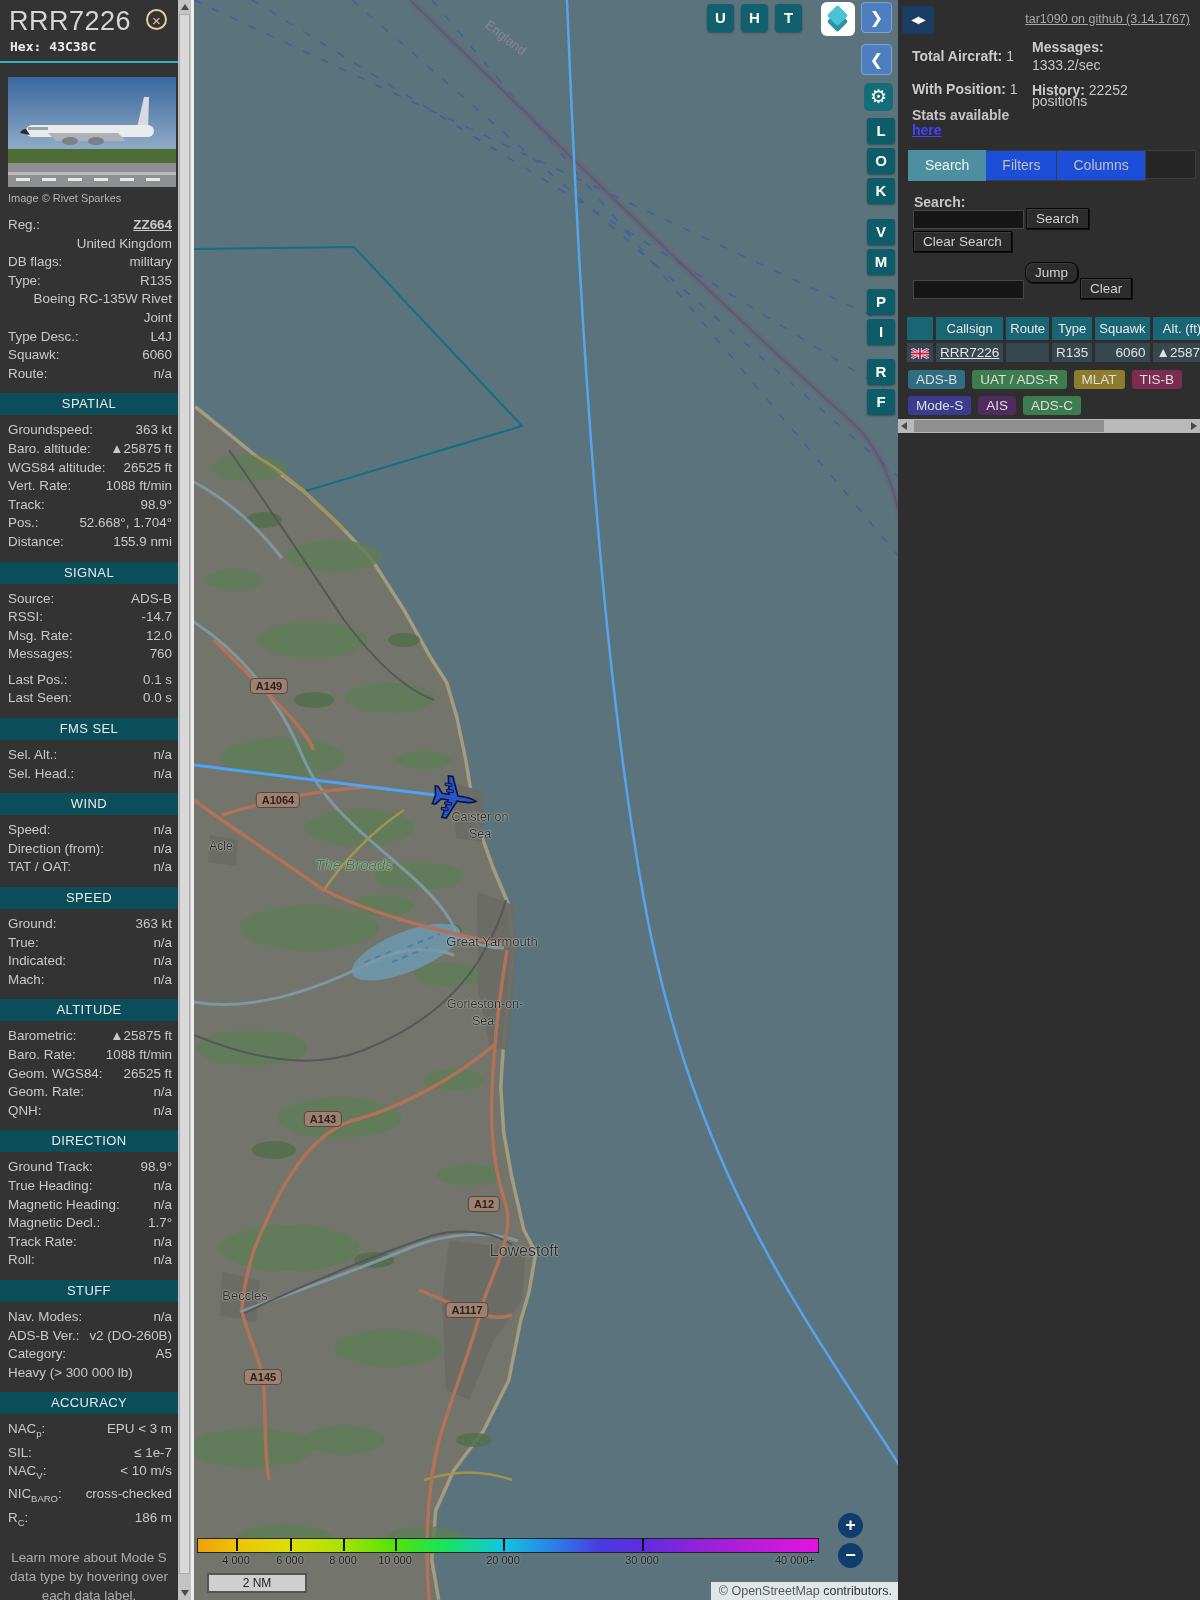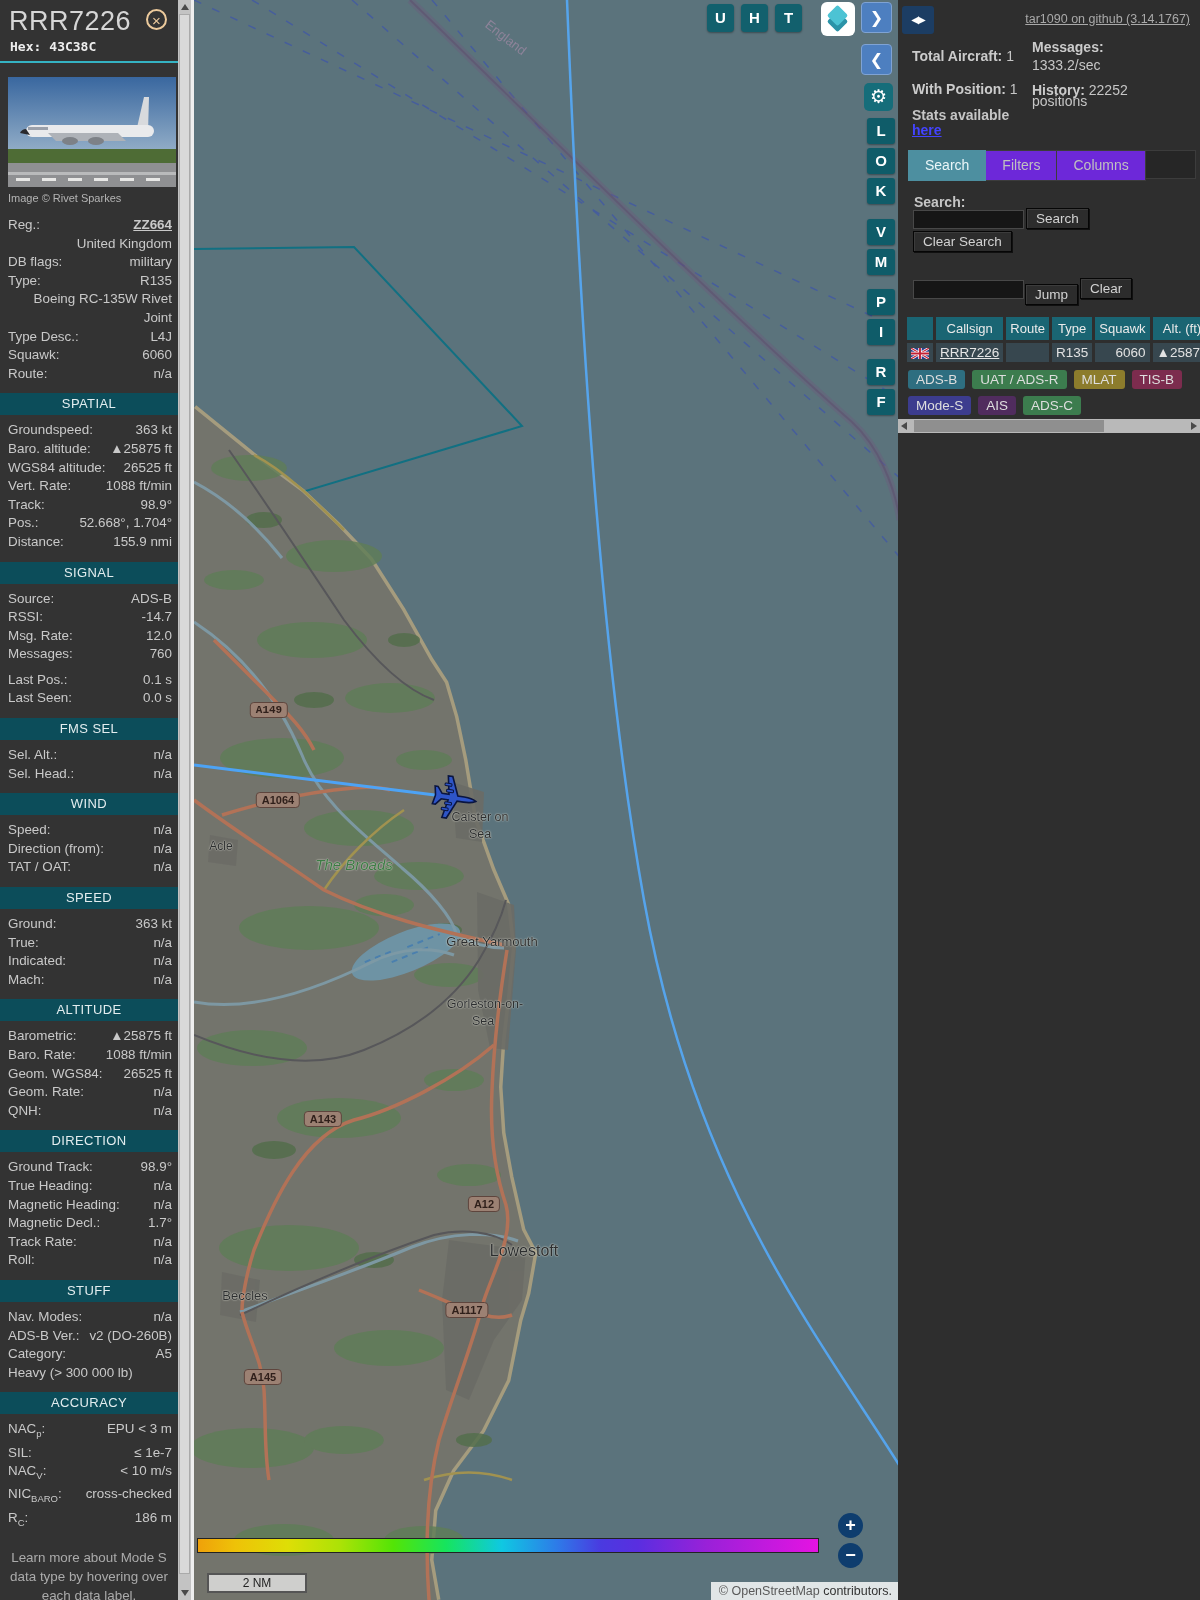--- a/index.html
+++ b/index.html
@@ -79,36 +79,36 @@
   #gh-link{position:absolute;right:10px;top:12px;font-size:12.5px;color:#a9a9a9;text-decoration:underline;}
   .stat{position:absolute;font-size:14px;color:#c6c6c6;}
   .stat b{color:#cbcbcb;}
   #stat-total{left:14px;top:48px;} #stat-pos{left:14px;top:81px;}
   #stat-avail{left:14px;top:107px;font-weight:bold;}
   #stat-here{left:14px;top:122px;}
   #stat-here a{color:#4343ff;font-weight:bold;text-decoration:underline;}
   #stat-msgs{left:134px;top:39px;} #stat-msgs2{left:134px;top:57px;}
   #stat-hist{left:134px;top:82px;} #stat-hist2{left:134px;top:93px;}
   #tabs{position:absolute;left:10px;top:150px;display:flex;}
-  .tab{height:29px;line-height:29px;padding:0 16px;font-size:14px;color:#c0c0c0;background:#6d28d9;
+  .tab{height:29px;line-height:29px;padding:0 16px;font-size:14px;color:#c0c0c0;background:#1d4ed8;
        border:1px solid #3c3c3c;border-left:none;cursor:pointer;}
   .tab:first-child{border-left:1px solid #3c3c3c;}
   .tab.active{background:#4d8fa0;color:#eaf6f8;border-color:#4d8fa0;}
   #tabfill{width:50px;height:29px;background:#262626;border:1px solid #3c3c3c;border-left:none;box-sizing:border-box;}
   .plabel{position:absolute;font-size:14px;font-weight:bold;color:#c6c6c6;}
   #search-label{left:16px;top:194px;}
   #jump-label{left:16px;top:251px;width:235px;line-height:17px;}
   .pinput{position:absolute;width:103px;height:17px;background:#161616;border:1px solid #484848;color:#ddd;
           font-size:13px;padding:0 3px;}
   #search-input{left:15px;top:210px;} #jump-input{left:15px;top:280px;}
   .pbtn{position:absolute;background:#2c2c2c;border:1px solid #060606;box-shadow:1px 1px 0 rgba(0,0,0,.65),inset 1px 1px 0 rgba(255,255,255,.08);
         color:#d2d2d2;font-size:13.5px;text-align:center;cursor:pointer;padding:2px 9px;}
   #search-btn{left:128px;top:208px;}
   #clear-search-btn{left:15px;top:231px;}
-  #jump-btn{left:127px;top:284px;}
+  #jump-btn{left:127px;top:262px;border-radius:8px;}
   #clear-btn{left:182px;top:278px;}
   #table-wrap{position:absolute;left:6px;top:314px;width:296px;overflow:hidden;}
   #ac-table{border-collapse:separate;border-spacing:3px;table-layout:fixed;}
   #ac-table th{background:#1a6573;color:#eaeaea;font-weight:normal;font-size:13px;padding:4px 4px;white-space:nowrap;overflow:hidden;}
   #ac-table td{background:#37474f;color:#e2e2e2;font-size:13.5px;padding:2px 4px;white-space:nowrap;overflow:hidden;}
   #ac-table td.rt{text-align:right;} 
   .cs-link{text-decoration:underline;color:#e6e6e6;}
   .flagbox{display:inline-block;vertical-align:middle;}
   #badges1{position:absolute;left:10px;top:370px;} #badges2{position:absolute;left:10px;top:396px;}
   .badge{display:inline-block;border-radius:3px;padding:2px 8px;margin-right:7px;font-size:13.5px;color:#dedede;}
@@ -481,29 +481,44 @@
   <div id="map-labels">
       <div class="town" style="left: 27px; top: 846px; font-size: 12px;">Acle</div>
       <div class="town green" style="left: 160px; top: 864px; font-size: 15px;">The Broads</div>
       <div class="town" style="left: 286px; top: 817px; font-size: 12.5px;">Caister on</div>
       <div class="town" style="left: 286px; top: 834px; font-size: 12.5px;">Sea</div>
       <div class="town" style="left: 298px; top: 941px; font-size: 13px;">Great Yarmouth</div>
       <div class="town" style="left: 291px; top: 1004px; font-size: 12.5px;">Gorleston-on-</div>
       <div class="town" style="left: 289px; top: 1021px; font-size: 12.5px;">Sea</div>
       <div class="town" style="left: 330px; top: 1251px; font-size: 16px;">Lowestoft</div>
       <div class="town" style="left: 51px; top: 1295px; font-size: 13px;">Beccles</div>
-      <div class="shield" style="left: 75px; top: 710px; font-family: Liberation Mono, monospace;">A149</div>
+      <div class="shield" style="left: 75px; top: 686px;">A149</div>
       <div class="shield" style="left: 84px; top: 800px;">A1064</div>
       <div class="shield" style="left: 129px; top: 1119px;">A143</div>
       <div class="shield" style="left: 290px; top: 1204px;">A12</div>
       <div class="shield" style="left: 273px; top: 1310px;">A1117</div>
       <div class="shield" style="left: 69px; top: 1377px;">A145</div>
     </div>
   <div id="region-label" style="left: 288px; top: 30px; transform: rotate(38deg);">England</div>
   <div id="alt-legend"></div>
+  <div id="legend-ticks">
+      <div class="tickline" style="left: 39px;"></div>
+      <div class="ticklabel" style="left: 39px;">4 000</div>
+      <div class="tickline" style="left: 93px;"></div>
+      <div class="ticklabel" style="left: 93px;">6 000</div>
+      <div class="tickline" style="left: 146px;"></div>
+      <div class="ticklabel" style="left: 146px;">8 000</div>
+      <div class="tickline" style="left: 198px;"></div>
+      <div class="ticklabel" style="left: 198px;">10 000</div>
+      <div class="tickline" style="left: 306px;"></div>
+      <div class="ticklabel" style="left: 306px;">20 000</div>
+      <div class="tickline" style="left: 445px;"></div>
+      <div class="ticklabel" style="left: 445px;">30 000</div>
+      <div class="ticklabel" style="left: 598px;">40 000+</div>
+    </div>
   <div id="scalebar">2 NM</div>
   <div id="attrib"><span class="grayed">© OpenStreetMap</span><span> contributors.</span></div>
   <div id="zoom-in" class="zoombtn">+</div>
   <div id="zoom-out" class="zoombtn">−</div>
 </div>
 
 <div id="overlay-buttons">
     <div class="teal-btn uht" style="left: 707px;">U</div>
     <div class="teal-btn uht" style="left: 741px;">H</div>
     <div class="teal-btn uht" style="left: 775px;">T</div>

